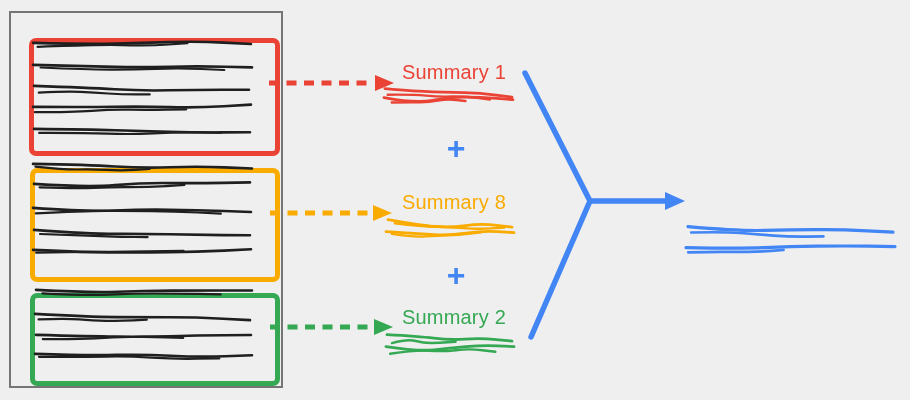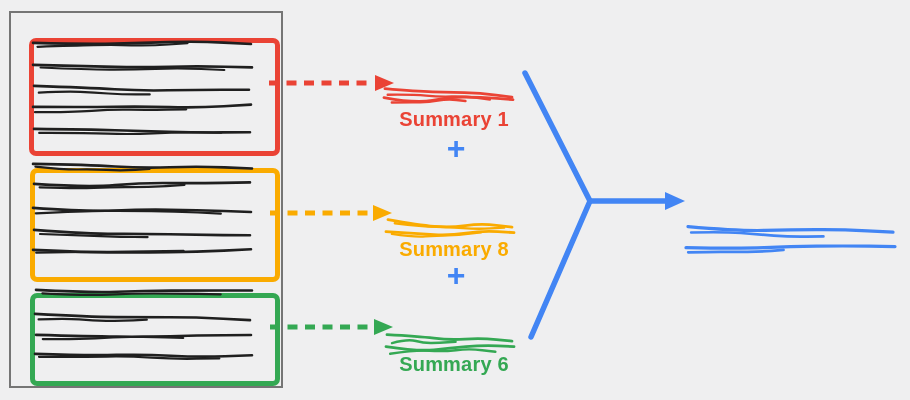--- a/index.html
+++ b/index.html
@@ -12,21 +12,21 @@
     position:absolute;left:9px;top:11px;width:274px;height:377px;
     box-sizing:border-box;border:2px solid var(--c-doc,#757575);
   }
   .chunk{position:absolute;box-sizing:border-box;border-radius:7px;border:5px solid;}
   .chunk.c-red{left:18px;top:25px;width:251px;height:118px;border-color:var(--c-red);}
   .chunk.c-orange{left:19px;top:155px;width:250px;height:114px;border-color:var(--c-orange);}
   .chunk.c-green{left:19px;top:280px;width:250px;height:93px;border-color:var(--c-green);}
   #strokes-svg{position:absolute;left:0;top:0;pointer-events:none;}
   .sum-label{
     position:absolute;left:386px;width:136px;text-align:center;
-    font-size:20px;line-height:24px;font-weight:700;letter-spacing:.2px;margin-top:47px;
+    font-size:20px;line-height:24px;font-weight:400;letter-spacing:.2px;
   }
   .sum-label.c-red{color:var(--c-red);top:60px;}
   .sum-label.c-orange{color:var(--c-orange);top:190px;}
   .sum-label.c-green{color:var(--c-green);top:305px;}
   .plus{
     position:absolute;left:436px;width:40px;text-align:center;
     font-size:32px;line-height:36px;font-weight:800;color:var(--c-blue);
   }
   #plus-1{top:130px;}
   #plus-2{top:257px;}
@@ -111,15 +111,15 @@
       <path d="M525 73 L590 201 L531 337" fill="none" style="stroke:var(--c-blue)" stroke-width="5.5" stroke-linecap="round" stroke-linejoin="round"></path>
       <line x1="590" y1="201" x2="668" y2="201" style="stroke:var(--c-blue)" stroke-width="5.5" stroke-linecap="round"></line>
       <polygon points="685,201 665,192 665,210" style="fill:var(--c-blue)"></polygon>
     </g>
   </svg>
 
   <div class="sum-label c-red">Summary 1</div>
   <div class="plus" id="plus-1">+</div>
   <div class="sum-label c-orange">Summary 8</div>
   <div class="plus" id="plus-2">+</div>
-  <div class="sum-label c-green">Summary 6</div>
+  <div class="sum-label c-green">Summary 2</div>
 
 </div>
 
 </body></html>

